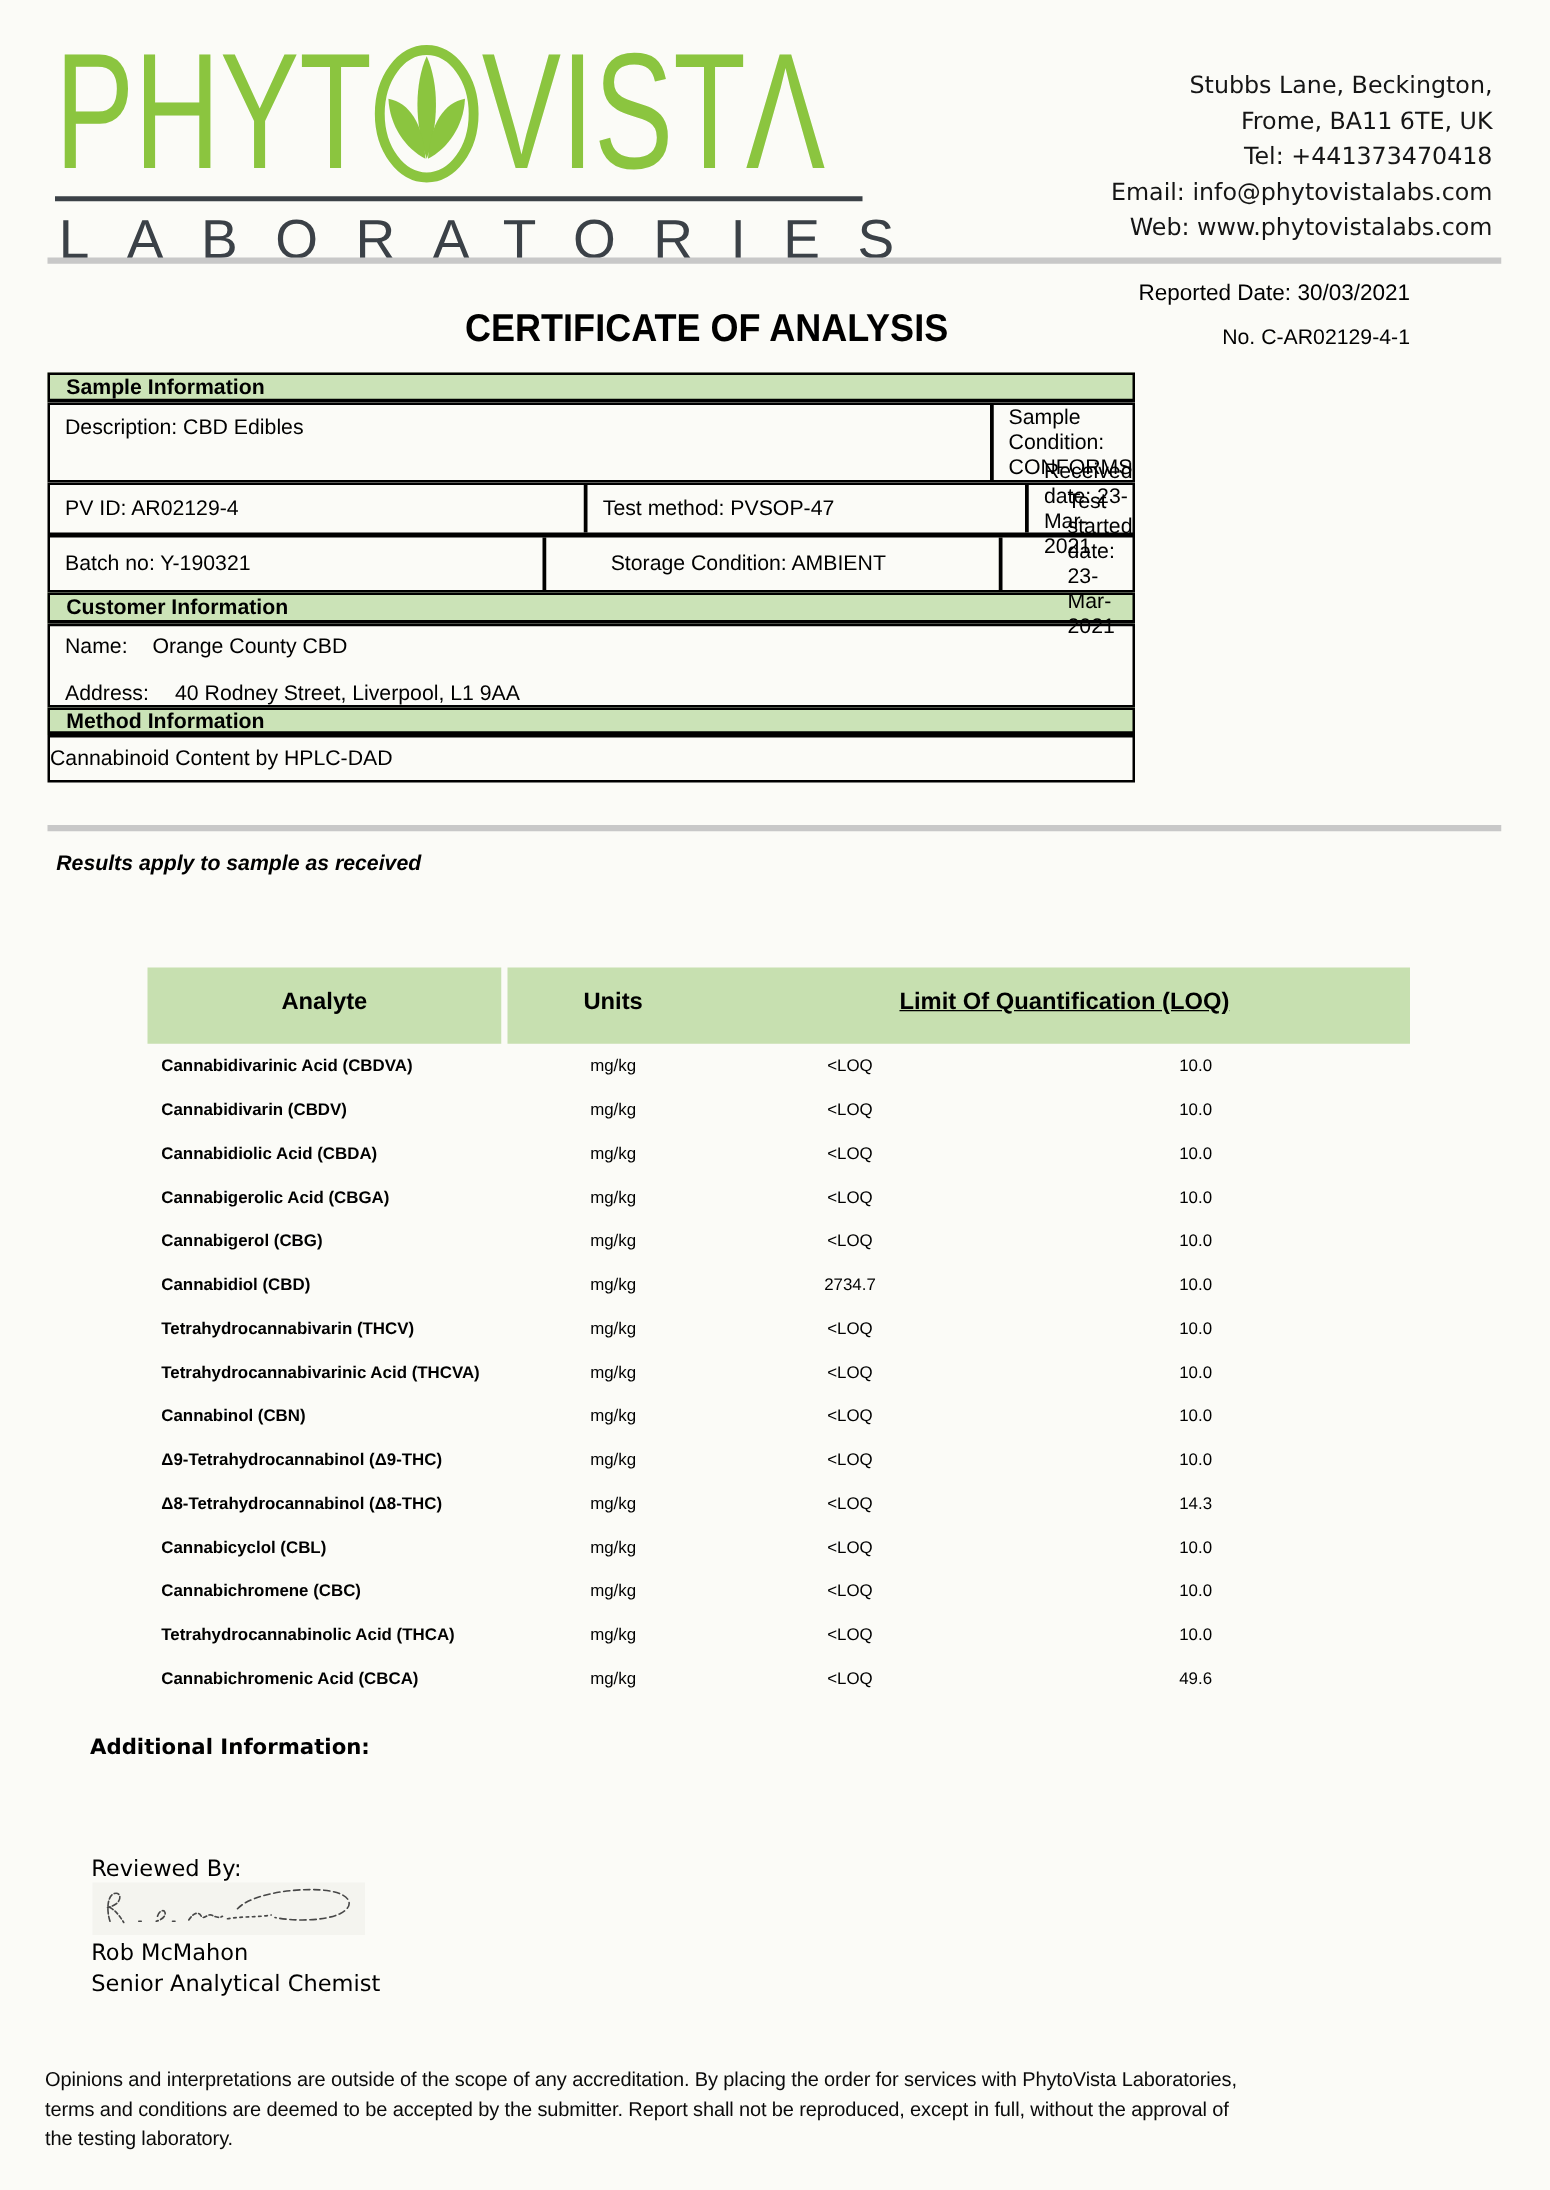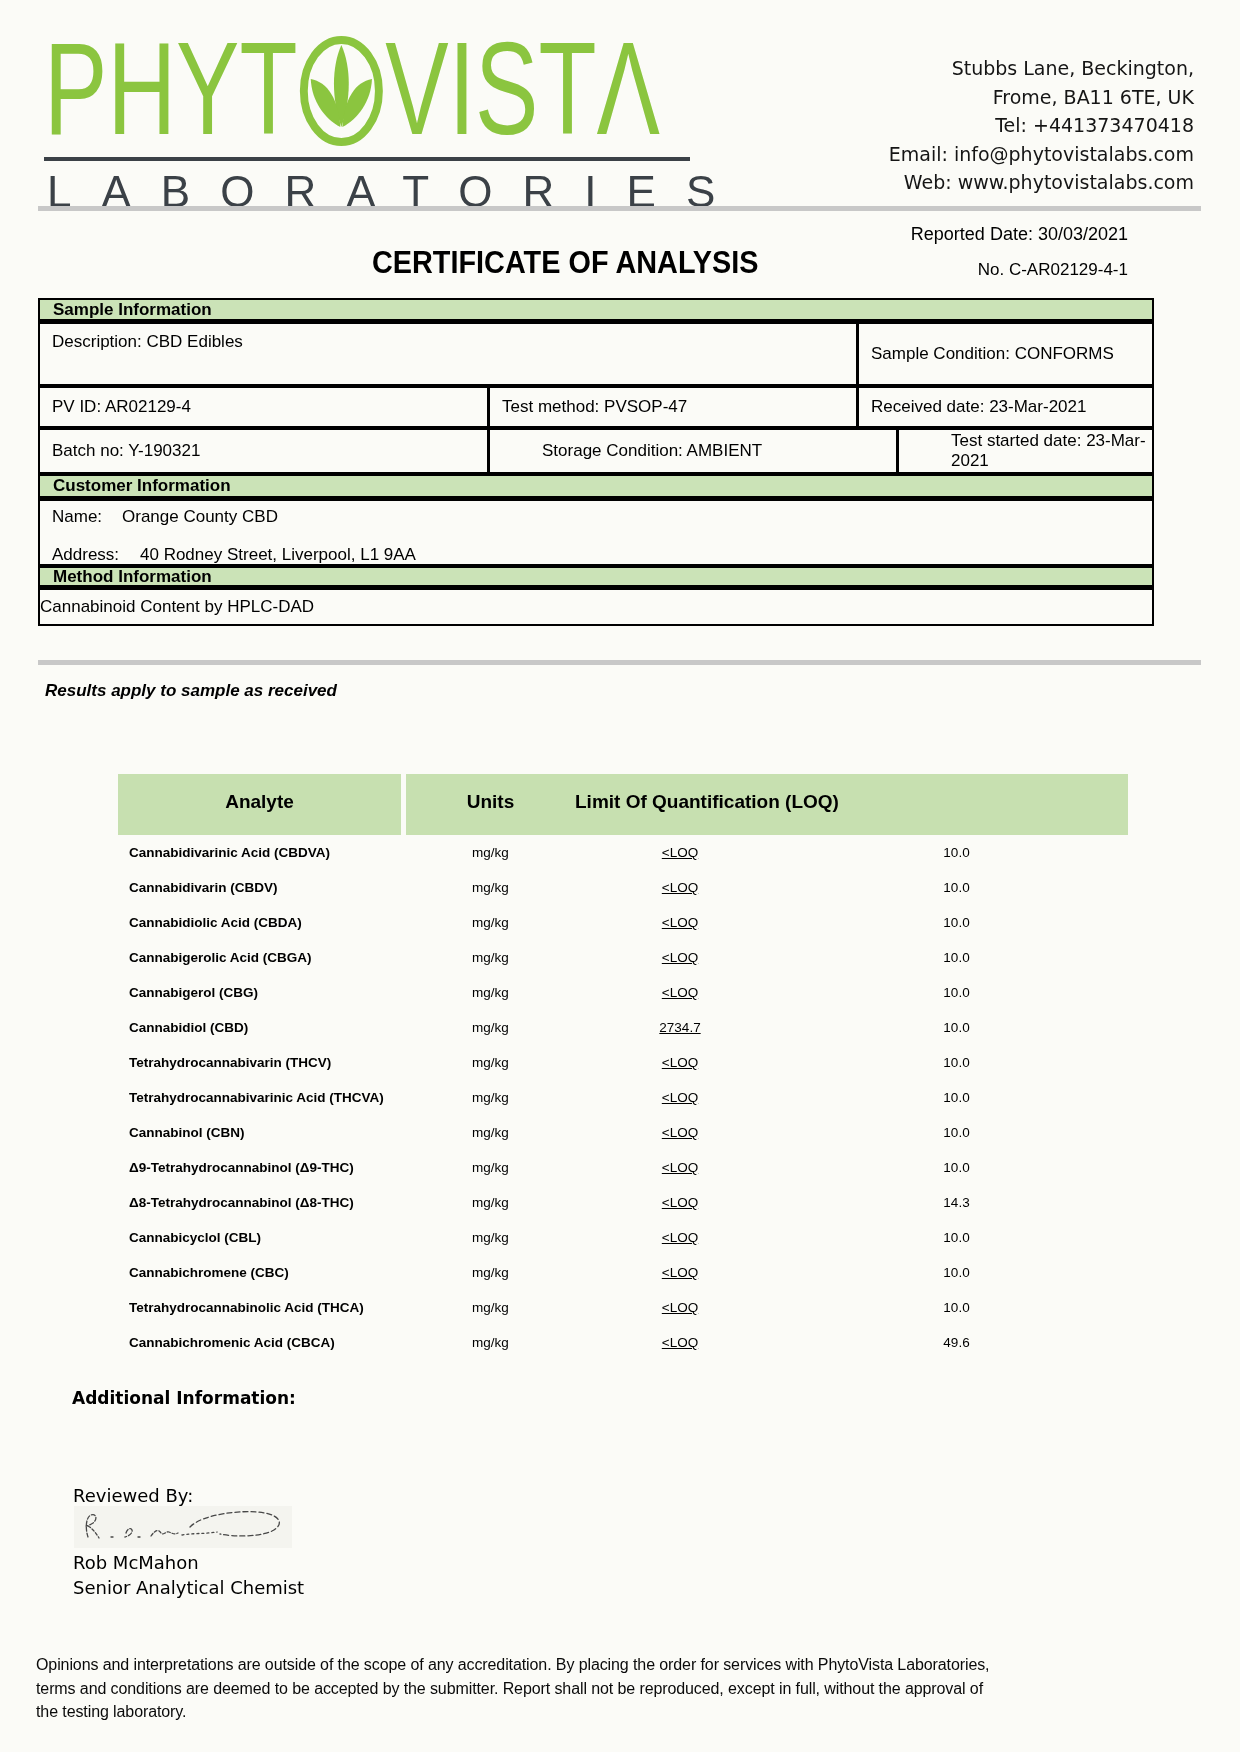--- a/index.html
+++ b/index.html
@@ -30,21 +30,21 @@
   .rule { position:absolute; left:38px; width:1163px; height:5px; background:var(--rule-gray); }
   .rule-top { top:206px; }
   .rule-mid { top:660px; }
   .reported-date { position:absolute; top:224px; right:112px; font-size:18px; }
   .cert-title {
     position:absolute; left:372px; top:245px; font-size:31px; font-weight:bold;
     transform:scaleX(0.93); transform-origin:left; white-space:nowrap;
   }
   .cert-no { position:absolute; top:260px; right:112px; font-size:17px; }
   
-  .info-table { position:absolute; left:38px; top:298px; width:1116px; font-size:17px; }
+  .info-table { position:absolute; left:38px; top:298px; width:870px; font-size:17px; }
   .info-table * { box-sizing:border-box; }
   .gbar {
     height:24px; background:var(--header-bar-green);
     border:2px solid #000; border-bottom:3px solid #000;
     display:flex; align-items:center; padding-left:13px;
     font-weight:bold; font-size:17px;
   }
   .gbar.g2 { height:25px; }
   .gbar.g3 { height:22px; }
   .irow { display:flex; border:2px solid #000; background:#fbfbf7; }
@@ -65,25 +65,25 @@
   
   .results-note { position:absolute; left:45px; top:681px; font-size:17px; font-weight:bold; font-style:italic; }
   
   .rtable { position:absolute; left:118px; top:774px; width:1010px; }
   .rtable * { box-sizing:border-box; }
   .rhead { display:flex; height:61px; font-weight:bold; font-size:19px; }
   .rh-analyte { width:283px; margin-right:5px; background:var(--table-header-green); text-align:center; padding-top:17px; }
   .rh-rest { flex:1; background:var(--table-header-green); display:flex; }
   .rh-units { width:169px; text-align:center; padding-top:17px; }
   .rh-result { width:210px; text-align:center; padding-top:17px; }
-  .rh-loq { flex:1; padding-top:17px; }
+  .rh-loq { flex:1; text-align:center; padding-top:17px;text-decoration:underline; }
   .rrow { display:flex; height:35px; align-items:center; }
   .rc-analyte { width:288px; padding-left:11px; font-weight:bold; font-size:13.5px; }
   .rc-units { width:169px; text-align:center; font-weight:normal; font-size:13.5px; }
-  .rc-result { width:210px; text-align:center; font-size:13.5px;text-decoration:underline; }
+  .rc-result { width:210px; text-align:center; font-size:13.5px; }
   .rc-loq { flex:1; text-align:center; font-size:13.5px; }
   
   .add-info { position:absolute; left:72px; top:1388px; font-family:"DejaVu Sans", sans-serif; font-weight:bold; font-size:17px; }
   .reviewed { position:absolute; left:73px; top:1485px; font-family:"DejaVu Sans", sans-serif; font-size:18px; }
   .signature { position:absolute; left:74px; top:1506px; width:218px; height:42px; background:#f4f4ef; }
   .sig-name { position:absolute; left:73px; top:1552px; font-family:"DejaVu Sans", sans-serif; font-size:18px; }
   .sig-title { position:absolute; left:73px; top:1577px; font-family:"DejaVu Sans", sans-serif; font-size:18px; }
   .footer { position:absolute; left:36px; top:1653px; font-size:16px; line-height:23.5px; letter-spacing:-0.1px; color:#0a0a0a; }
 </style>
 </head>

